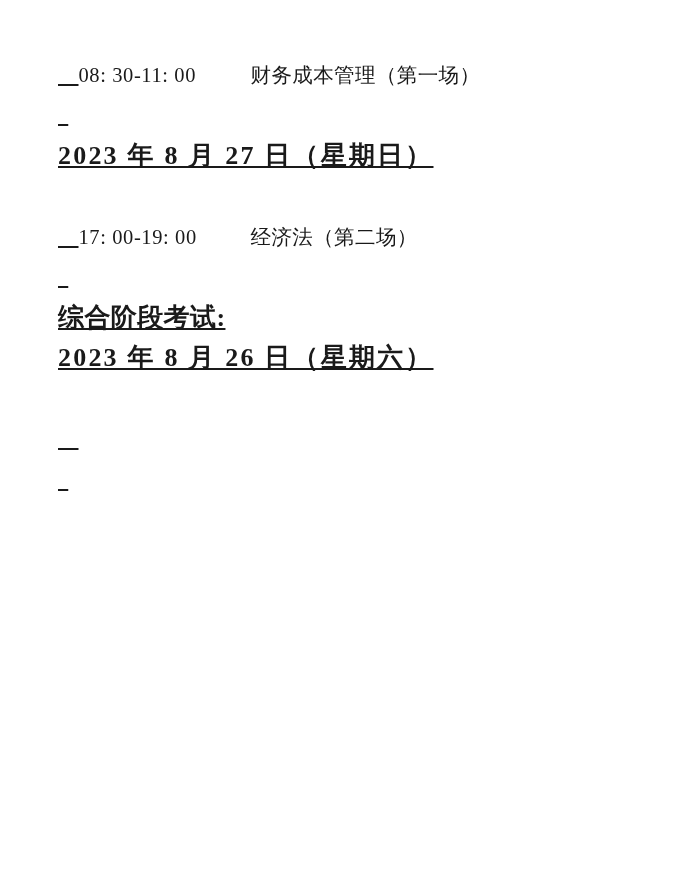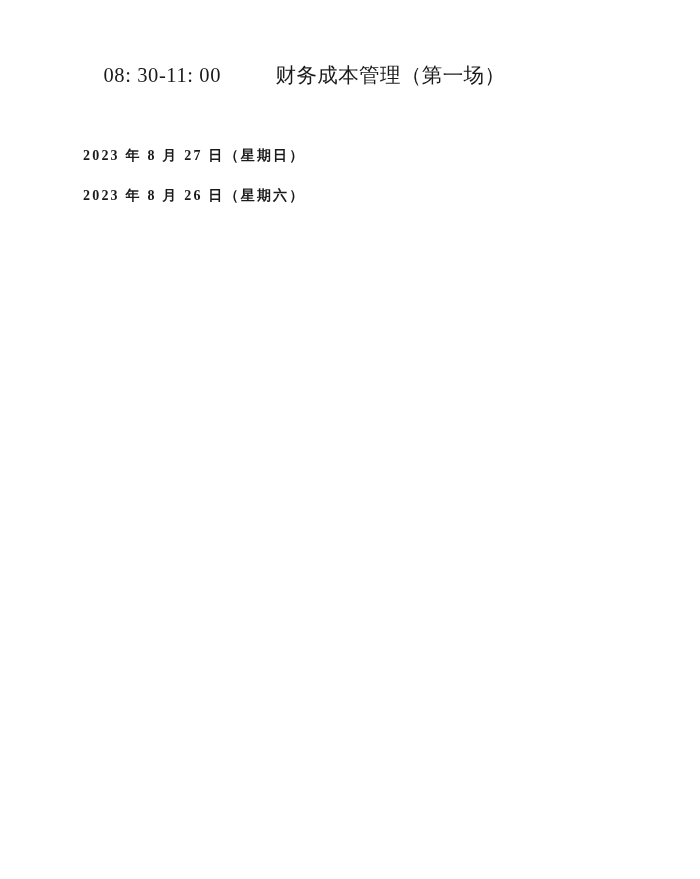--- a/index.html
+++ b/index.html
@@ -11,61 +11,66 @@
     height: 879px;
     background: #ffffff;
     font-family: "Liberation Serif", "DejaVu Serif", serif;
     color: #1a1a1a;
     overflow: hidden;
   }
   .page {
     width: 700px;
     height: 879px;
     box-sizing: border-box;
-    padding: 14px 34px 0 83px;
+    padding: 14px 34px 0 58px;
     position: relative;
+    text-decoration: underline;
   }
   
   .sched {
     display: block;
     font-size: 20.5px;
     line-height: 40.5px;
     white-space: pre;
   }
   .sched .time {
     display: inline-block;
     width: 172px;
     letter-spacing: 0.6px;
   }
   .sched .subject {
     display: inline-block;
     letter-spacing: 0.4px;
   }
   .heading {
-    font-size: 14px;
+    font-size: 26px;
     line-height: 40.5px;
     white-space: pre;
     letter-spacing: 2.2px;
     font-weight: 600;
   }
   .heading-tight {
     letter-spacing: 0.4px;
   }
 </style>
 </head>
 <body>
 
 <div class="page">
 
   <div class="sched">
     <span class="time">08: 30-11: 00</span><span class="subject">财务成本管理（第一场）</span>
   </div>
 
   <div class="heading">2023 年 8 月 27 日（星期日）</div>
 
+  <div class="sched">
+    <span class="time">17: 00-19: 00</span><span class="subject">经济法（第二场）</span>
+  </div>
 
+  <div class="heading heading-tight">综合阶段考试:</div>
   <div class="heading">2023 年 8 月 26 日（星期六）</div>
 
   <div class="sched indent">
     
   </div>
 
 </div>
 
 </body></html>

